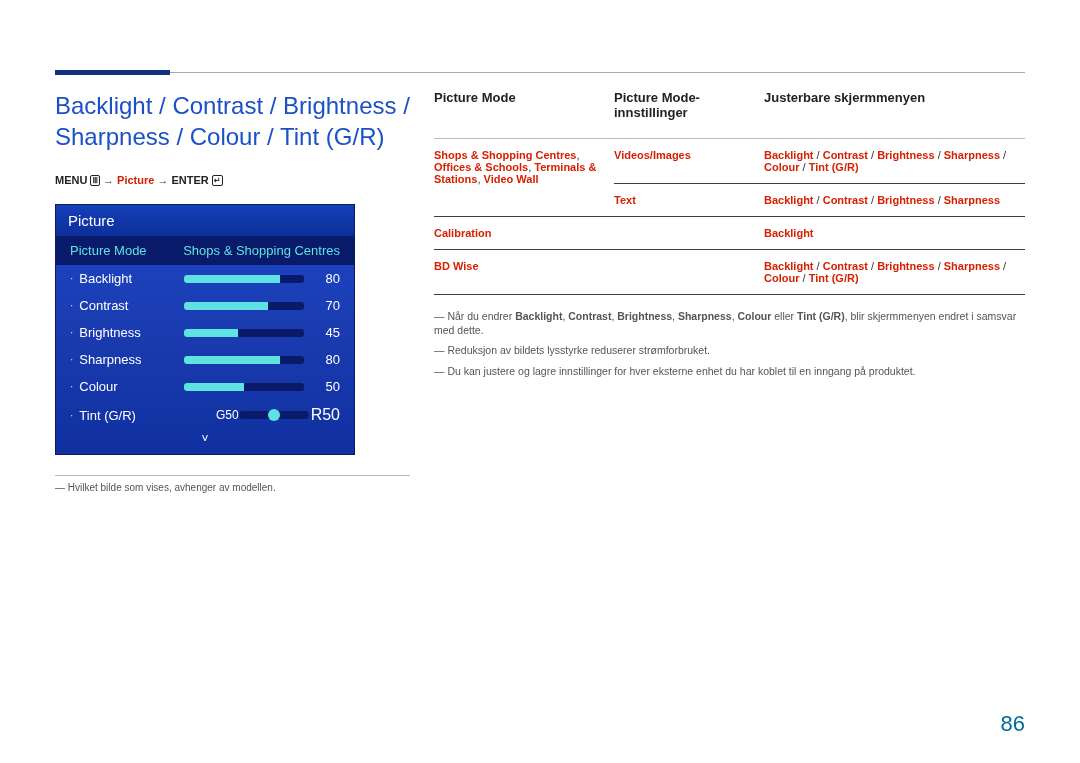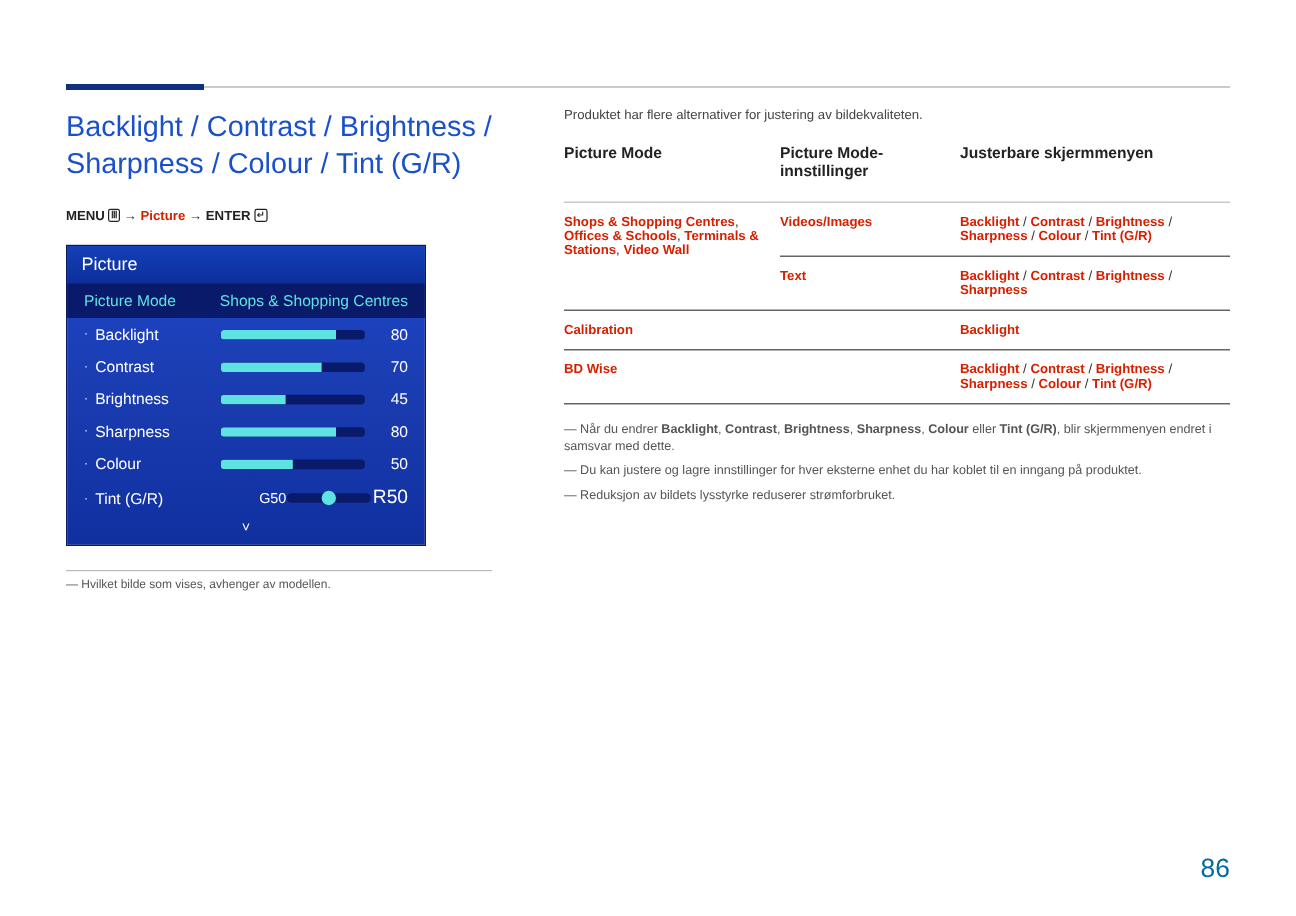--- a/index.html
+++ b/index.html
@@ -24,21 +24,21 @@
     position: absolute;
     top: 72px;
     left: 55px;
     right: 55px;
     height: 1px;
     background: #aaa;
   }
   .layout {
     display: flex;
     margin-top: 40px;
-    gap: 60px;
+    gap: 24px;
   }
   .col-left { width: 355px; flex: 0 0 355px; }
   .col-right { flex: 1; }
   h1.section-title {
     color: #1a50c8;
     font-weight: 400;
     font-size: 24px;
     line-height: 1.3;
     margin-bottom: 22px;
   }
@@ -231,21 +231,20 @@
         <span class="r">R50</span>
       </div>
       <div class="osd-chevron">˅</div>
     </div>
 
     <hr class="hr-thin">
     <div class="footnote-small">― Hvilket bilde som vises, avhenger av modellen.</div>
   </div>
 
   <div class="col-right">
-    <p class="intro">Produktet har flere alternativer for justering av bildekvaliteten.</p>
 
     <table class="matrix">
       <thead>
         <tr>
           <th>Picture Mode</th>
           <th>Picture Mode-innstillinger</th>
           <th>Justerbare skjermmenyen</th>
         </tr>
       </thead>
       <tbody id="matrix-body">
@@ -266,19 +265,19 @@
           <tr>
             <td><span class="red">BD Wise</span></td>
             <td></td>
             <td><span class="red">Backlight</span> <span class="sep">/</span> <span class="red">Contrast</span> <span class="sep">/</span> <span class="red">Brightness</span> <span class="sep">/</span> <span class="red">Sharpness</span> <span class="sep">/</span> <span class="red">Colour</span> <span class="sep">/</span> <span class="red">Tint (G/R)</span></td>
           </tr>
         </tbody>
     </table>
 
     <div class="notes" id="notes-block">
         <p>― Når du endrer <b>Backlight</b>, <b>Contrast</b>, <b>Brightness</b>, <b>Sharpness</b>, <b>Colour</b> eller <b>Tint (G/R)</b>, blir skjermmenyen endret i samsvar med dette.</p>
+        <p>― Reduksjon av bildets lysstyrke reduserer strømforbruket.</p>
         <p>― Du kan justere og lagre innstillinger for hver eksterne enhet du har koblet til en inngang på produktet.</p>
-        <p>― Reduksjon av bildets lysstyrke reduserer strømforbruket.</p>
       </div>
   </div>
 </div>
 
 <div class="page-number">86</div>
 
 </body></html>

